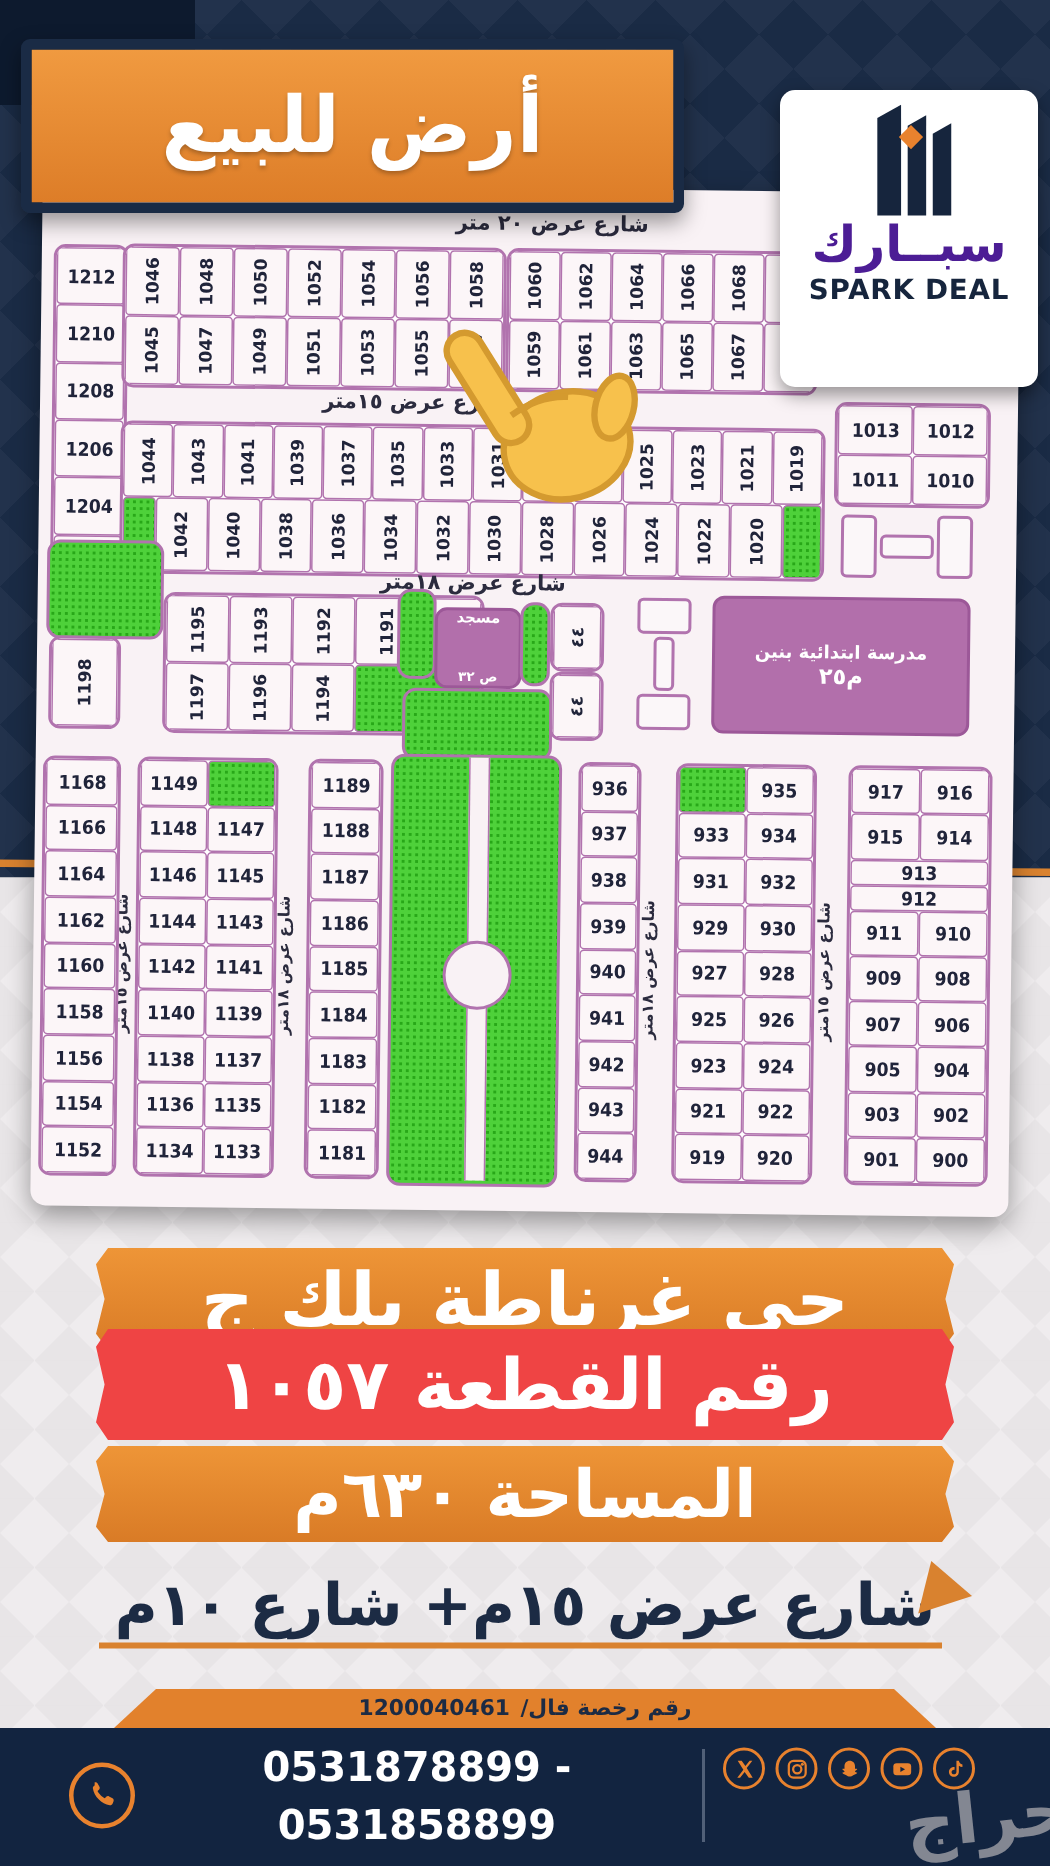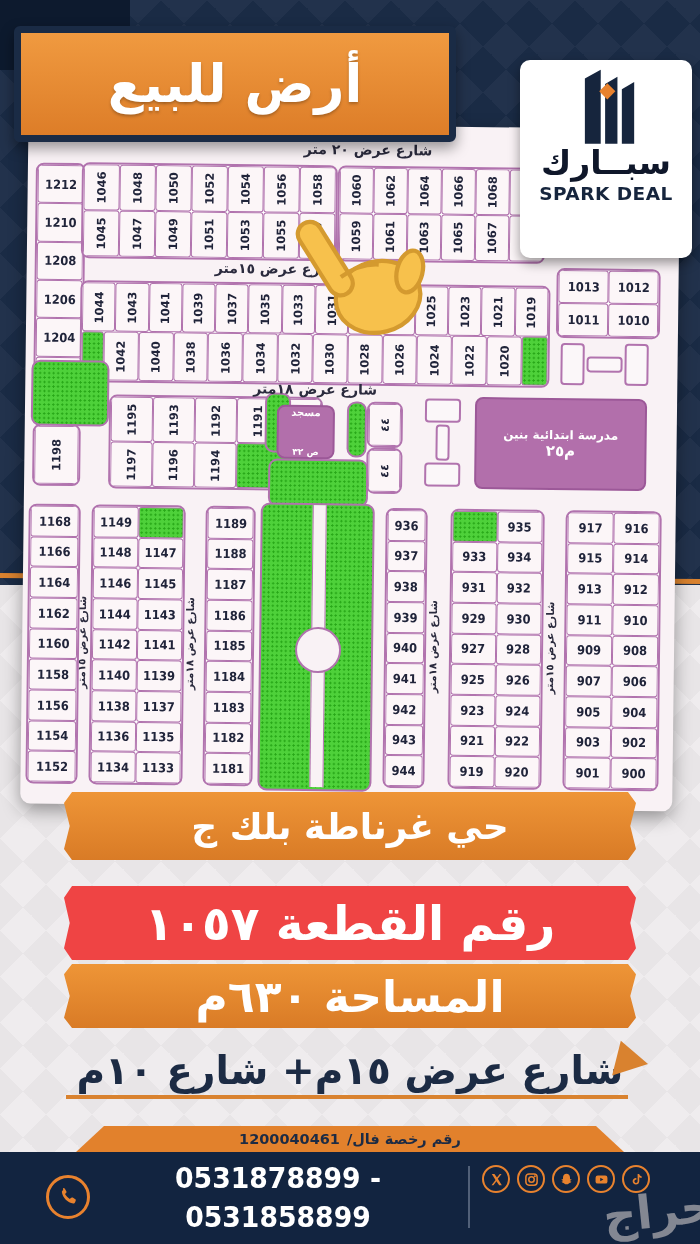--- a/index.html
+++ b/index.html
@@ -40,33 +40,33 @@
   .rb-channel{position:absolute;background:#f9f2f5;border-left:1.5px solid #b173ae;border-right:1.5px solid #b173ae;}
   .rb-circle{position:absolute;background:#f9f2f5;border:2px solid #b173ae;border-radius:50%;}
 
   
   .title-banner{position:absolute;left:14px;top:26px;width:428px;height:102px;
     background:linear-gradient(#f09a40,#dd7d28);border:7px solid #1a2b45;border-radius:6px;
     box-shadow:0 6px 14px rgba(0,0,0,.4);display:flex;align-items:center;justify-content:center;z-index:7;}
   .title-banner span{color:#fff;font-size:52px;font-weight:bold;direction:rtl;text-shadow:0 2px 3px rgba(0,0,0,.25);}
   .logo-card{position:absolute;left:520px;top:60px;width:172px;height:198px;background:#fff;border-radius:10px;
     box-shadow:0 5px 12px rgba(0,0,0,.4);display:flex;flex-direction:column;align-items:center;z-index:8;padding-top:4px;box-sizing:border-box;}
-  .logo-ar{font-size:33px;font-weight:bold;color:#0f172a;line-height:1;margin-top:-4px;}
+  .logo-ar{font-size:33px;font-weight:bold;color:#4c1d95;line-height:1;margin-top:-4px;}
   .logo-en{font-size:18.5px;font-weight:bold;color:#16253d;letter-spacing:.5px;margin-top:4px;}
 
   
   .hand{position:absolute;left:280px;top:208px;width:152px;height:142px;z-index:5;transform:rotate(-14deg);}
 
   
   .ribbon{position:absolute;left:64px;width:572px;display:flex;align-items:center;justify-content:center;
     direction:rtl;color:#fff;font-weight:bold;z-index:3;
     clip-path:polygon(1.4% 0,98.6% 0,100% 16%,99% 50%,100% 84%,98.6% 100%,1.4% 100%,0 84%,1% 50%,0 16%);}
   .ribbon.orange{background:linear-gradient(#ee9537,#d97b26);}
   .ribbon.navy{background:#ef4444;}
-  .r1{top:792px;height:68px;font-size:36px;}
+  .r1{top:832px;height:68px;font-size:49px;}
   .r2{top:886px;height:74px;font-size:47px;}
   .r3{top:964px;height:64px;font-size:44px;}
 
   
   .street-note{position:absolute;left:30px;top:1048px;width:640px;text-align:center;font-size:39px;
     font-weight:bold;color:#1c2b44;direction:rtl;z-index:3;}
   .note-line{position:absolute;left:66px;top:1095px;width:562px;height:4px;background:#d9822f;z-index:2;}
   .note-triangle{position:absolute;left:616px;top:1044px;width:0;height:0;border-top:16px solid transparent;
     border-bottom:20px solid transparent;border-left:32px solid #d9822f;transform:rotate(14deg);z-index:3;}
   .license{position:absolute;left:76px;top:1126px;width:548px;height:26px;background:#e2812c;
@@ -369,21 +369,21 @@
         <div class="pcell">
           <span class="vnum">1196</span>
         </div>
         <div class="pcell">
           <span class="vnum">1194</span>
         </div>
         <div class="pcell park"></div>
       </div>
     </div>
     <div class="park pabs" style="left: 240px; top: 268px; width: 22px; height: 56px;"></div>
-    <div class="landmark" style="left: 252px; top: 280px; width: 54px; height: 50px; gap: 29px;">
+    <div class="landmark" style="left: 265px; top: 280px; width: 54px; height: 50px; gap: 29px;">
       <div style="font-size: 10px; font-weight: bold;">مسجد</div>
       <div style="font-size: 9px; font-weight: bold;">ص ٣٢</div>
     </div>
     <div class="park pabs" style="left: 322px; top: 276px; width: 16px; height: 52px;"></div>
     <div class="park pabs" style="left: 244px; top: 334px; width: 96px; height: 44px;"></div>
     <div class="pblock" style="left: 342px; top: 276px; width: 32px; height: 42px; grid-template-rows: repeat(1, 1fr);">
       <div class="prow" style="grid-template-columns: repeat(1, 1fr);">
         <div class="pcell">
           <span class="vnum">٤٤</span>
         </div>
@@ -709,21 +709,21 @@
         </div>
       </div>
       <div class="prow" style="grid-template-columns: repeat(2, 1fr);">
         <div class="pcell">
           <span class="hnum">915</span>
         </div>
         <div class="pcell">
           <span class="hnum">914</span>
         </div>
       </div>
-      <div class="prow" style="grid-template-columns: repeat(2, 1fr);">
+      <div class="prow" style="grid-template-columns: repeat(1, 1fr);">
         <div class="pcell">
           <span class="hnum">913</span>
         </div>
         <div class="pcell">
           <span class="hnum">912</span>
         </div>
       </div>
       <div class="prow" style="grid-template-columns: repeat(2, 1fr);">
         <div class="pcell">
           <span class="hnum">911</span>

